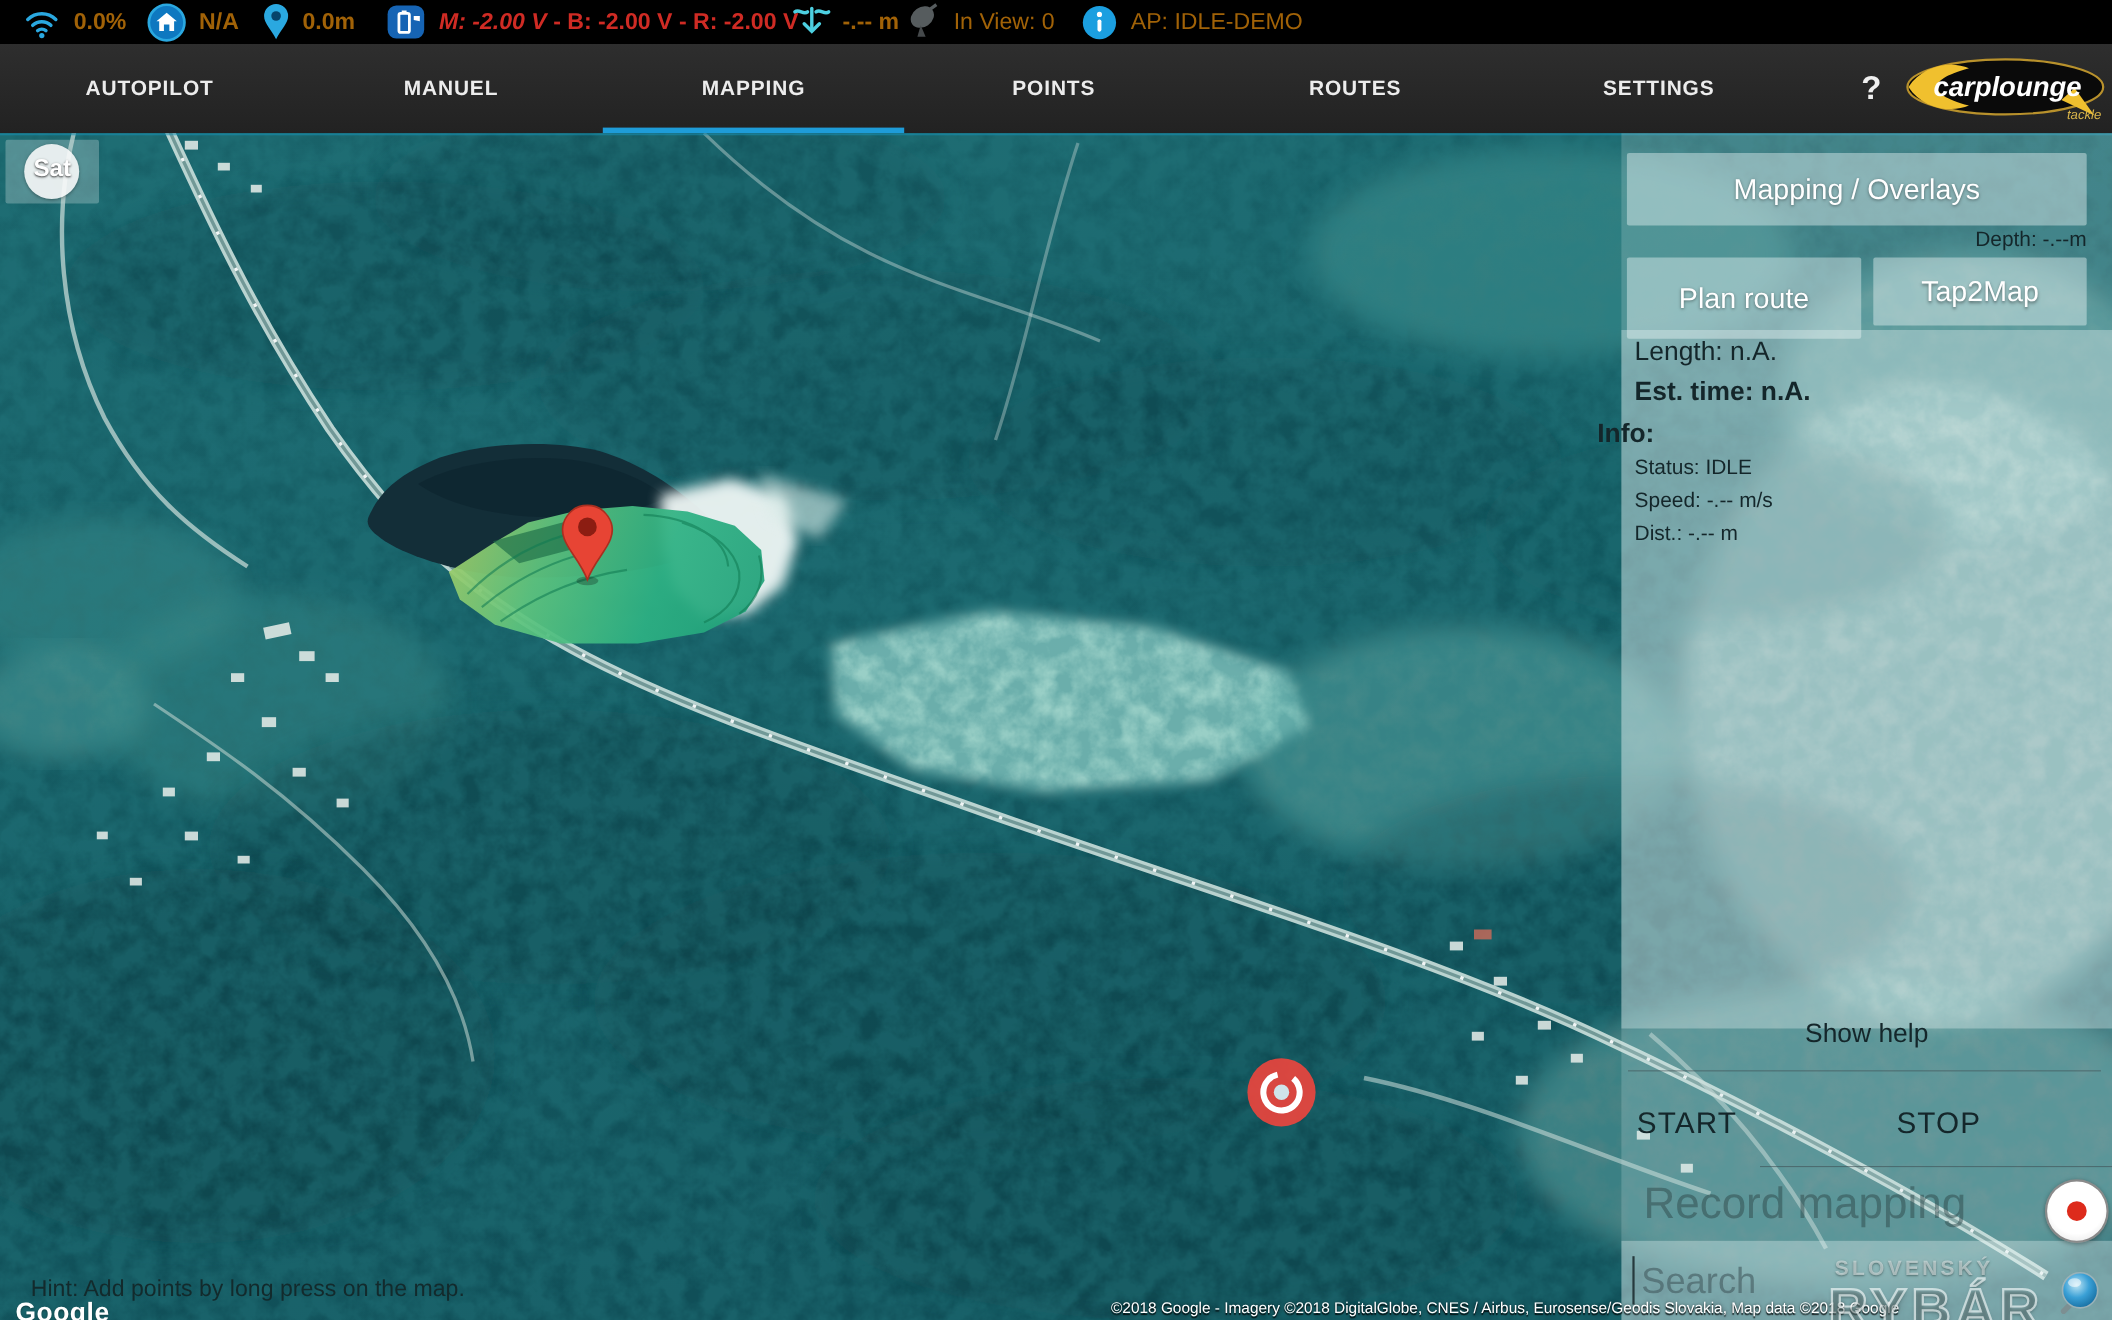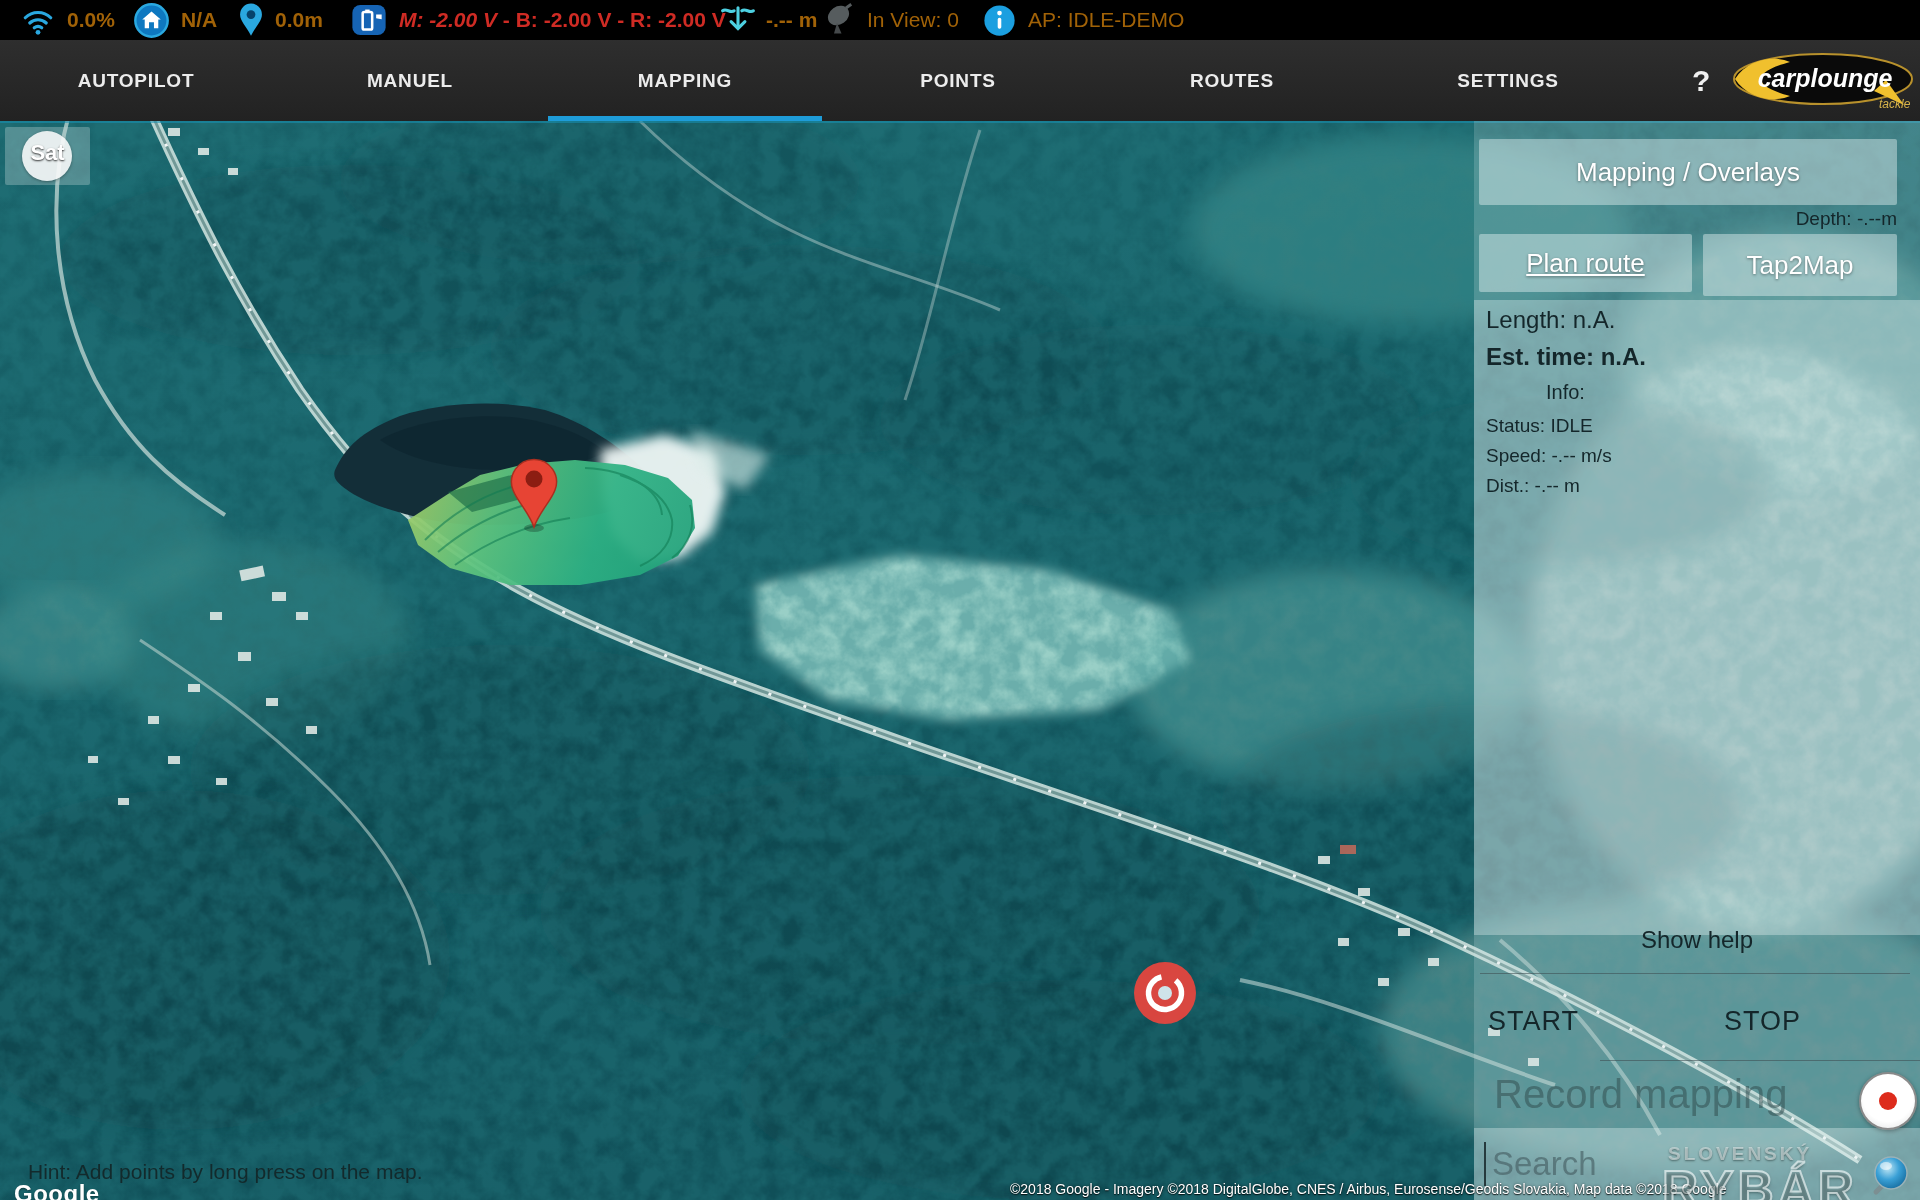--- a/index.html
+++ b/index.html
@@ -279,26 +279,26 @@
     <div class="sat-label">Sat</div>
   </div>
 
   <div class="panel-col"></div>
   <div class="abs" style="left:1474px;top:300px;width:446px;height:635px;background:rgba(232,244,244,.35);z-index:21;"></div>
 
   <div class="panel-btn" style="left:1479px;top:139px;width:418px;height:66px;">Mapping / Overlays</div>
 
   <div class="panel-darktext" style="left:1690px;top:208px;width:207px;text-align:right;font-size:19px;">Depth: -.--m</div>
 
-  <div class="panel-btn" style="left:1479px;top:234px;width:213px;height:58px;text-decoration:underline;">Plan route</div>
+  <div class="panel-btn" style="left:1479px;top:234px;width:213px;height:74px;">Plan route</div>
   <div class="panel-btn" style="left:1703px;top:234px;width:194px;height:62px;">Tap2Map</div>
 
   <div class="panel-darktext" style="left:1486px;top:306px;font-size:24px;">Length: n.A.</div>
   <div class="panel-darktext" style="left:1486px;top:343px;font-size:24px;font-weight:bold;">Est. time: n.A.</div>
-  <div class="panel-darktext" style="left:1546px;top:381px;font-size:20px;">Info:</div>
+  <div class="panel-darktext" style="left:1452px;top:381px;font-size:24px;font-weight:bold;">Info:</div>
   <div class="panel-darktext" style="left:1486px;top:415px;font-size:19px;">Status: IDLE</div>
   <div class="panel-darktext" style="left:1486px;top:445px;font-size:19px;">Speed: -.-- m/s</div>
   <div class="panel-darktext" style="left:1486px;top:475px;font-size:19px;">Dist.: -.-- m</div>
 
   <div class="panel-darktext" style="left:1474px;top:926px;width:446px;text-align:center;font-size:24px;cursor:pointer;">Show help</div>
   <div class="divider" style="left:1480px;top:973px;width:430px;"></div>
 
   <div class="panel-darktext" style="left:1488px;top:1006px;font-size:27px;letter-spacing:1px;cursor:pointer;">START</div>
   <div class="panel-darktext" style="left:1724px;top:1006px;font-size:27px;letter-spacing:1px;cursor:pointer;">STOP</div>
   <div class="divider" style="left:1600px;top:1060px;width:320px;"></div>

